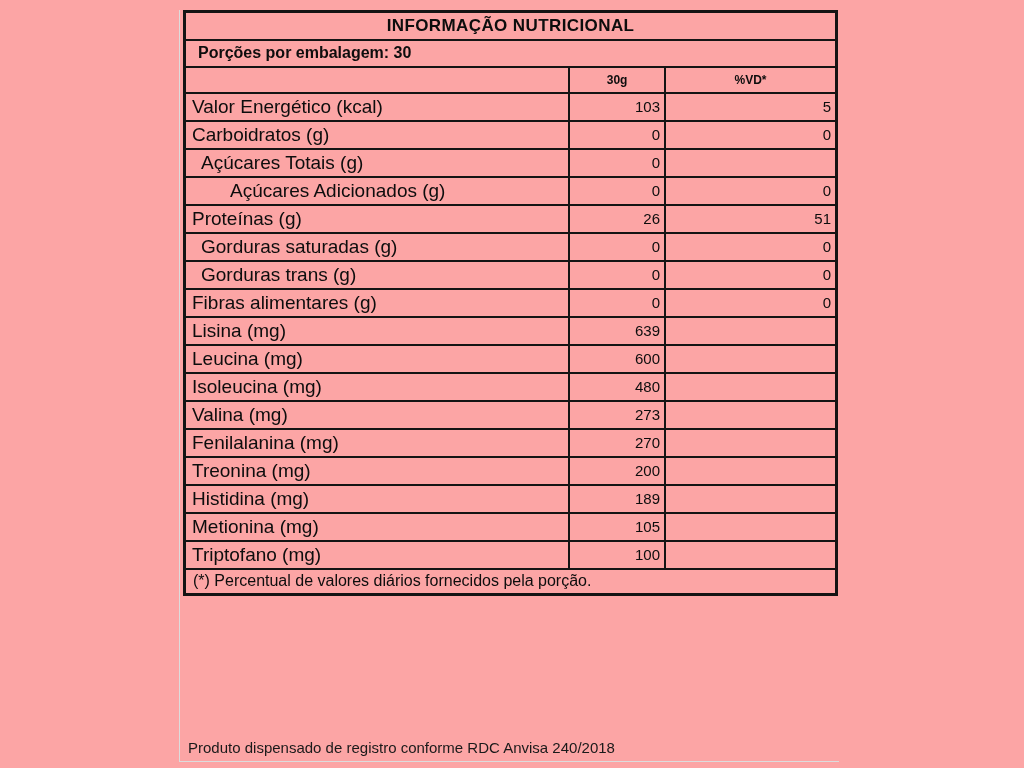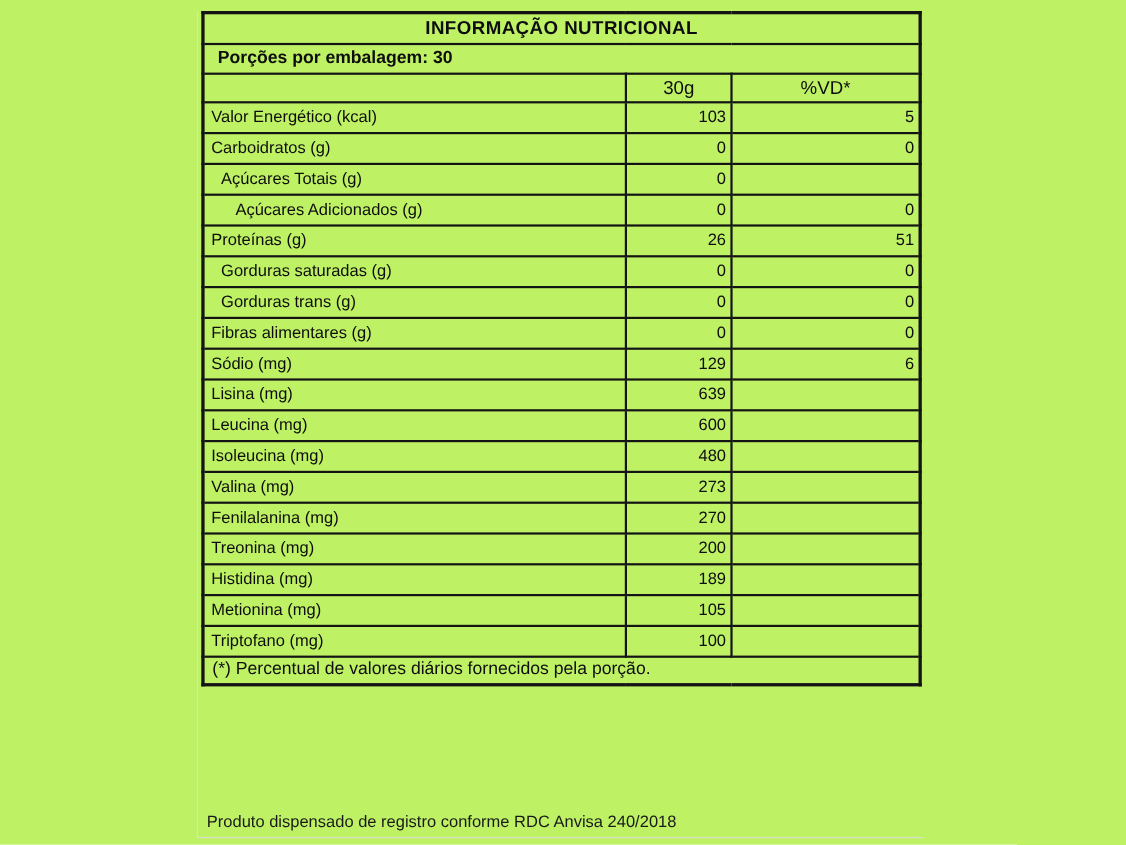--- a/index.html
+++ b/index.html
@@ -6,21 +6,21 @@
     margin: 0;
     padding: 0;
     background: #ffffff;
     font-family: "Liberation Sans", sans-serif;
     color: #0d0d0d;
   }
   .page {
     position: relative;
     width: 1024px;
     height: 768px;
-    background: #bef264;
+    background: #fca5a5;
     overflow: hidden;
   }
   
   .edge-left {
     position: absolute;
     left: 179px; top: 10px;
     width: 1px; height: 752px;
     background: #dcdcdc;
   }
   .edge-bottom {
@@ -58,32 +58,32 @@
     font-size: 16px;
     font-weight: bold;
     padding: 2px 12px;
   }
   .nutri .thick-bottom {
     border-bottom: 5px solid #141414;
   }
   .nutri .colhead {
     height: 26px;
     text-align: center;
-    font-size: 17px;
-    font-weight: normal;
+    font-size: 12px;
+    font-weight: bold;
     padding: 2px 4px;
   }
   .nutri td.label {
     height: 28px;
     text-align: left;
-    font-size: 15px;
+    font-size: 19px;
     padding: 2px 6px;
   }
   .nutri td.label.indent-1 { padding-left: 15px; }
-  .nutri td.label.indent-2 { padding-left: 28px; }
+  .nutri td.label.indent-2 { padding-left: 44px; }
   .nutri td.num {
     text-align: right;
     font-size: 15px;
     padding: 2px 4px;
   }
   .nutri td.footnote {
     height: 26px;
     font-size: 16px;
     font-weight: normal;
     text-align: left;
@@ -159,25 +159,20 @@
           <td class="label indent-1">Gorduras trans (g)</td>
           <td class="num">0</td>
           <td class="num">0</td>
         </tr>
         <tr>
           <td class="label">Fibras alimentares (g)</td>
           <td class="num">0</td>
           <td class="num">0</td>
         </tr>
         <tr>
-          <td class="label">Sódio (mg)</td>
-          <td class="num">129</td>
-          <td class="num">6</td>
-        </tr>
-        <tr>
           <td class="label">Lisina (mg)</td>
           <td class="num">639</td>
           <td class="num"></td>
         </tr>
         <tr>
           <td class="label">Leucina (mg)</td>
           <td class="num">600</td>
           <td class="num"></td>
         </tr>
         <tr>

